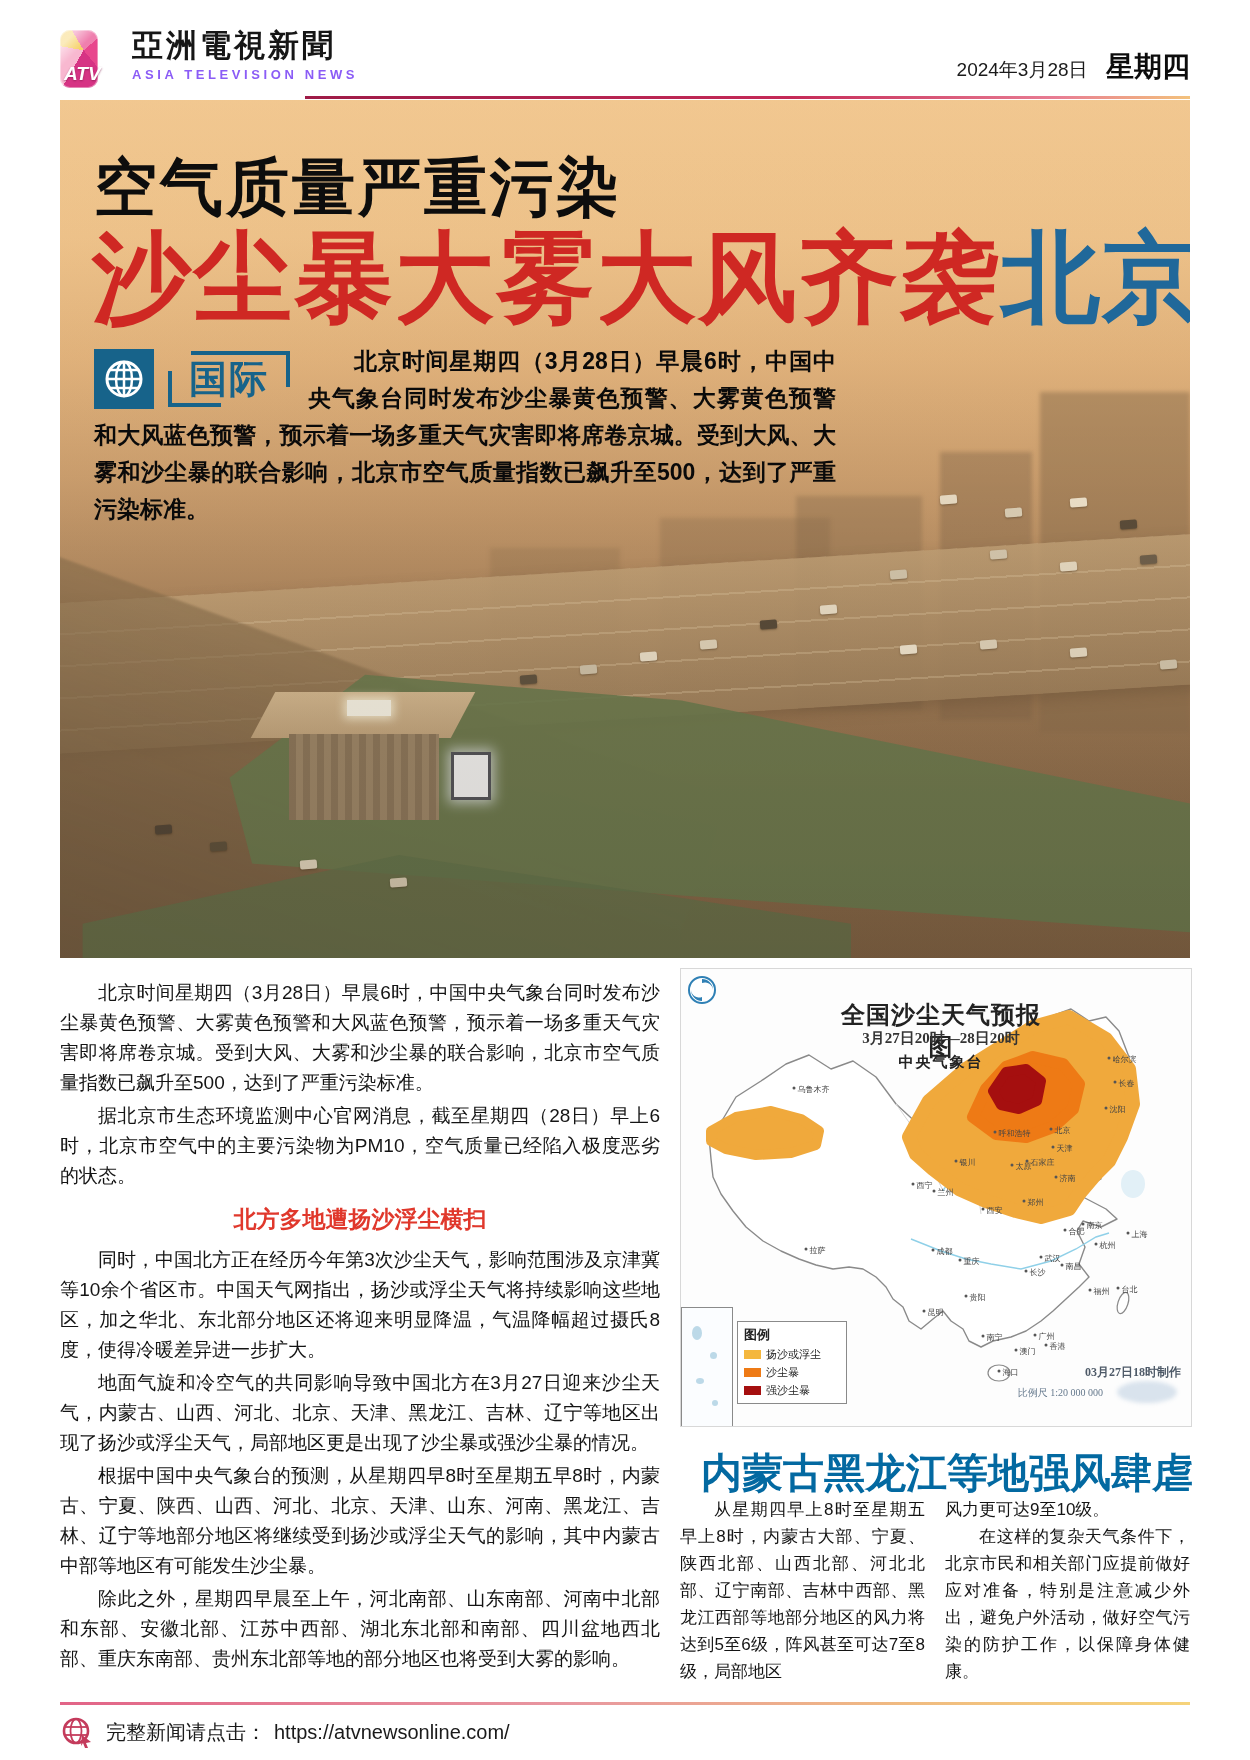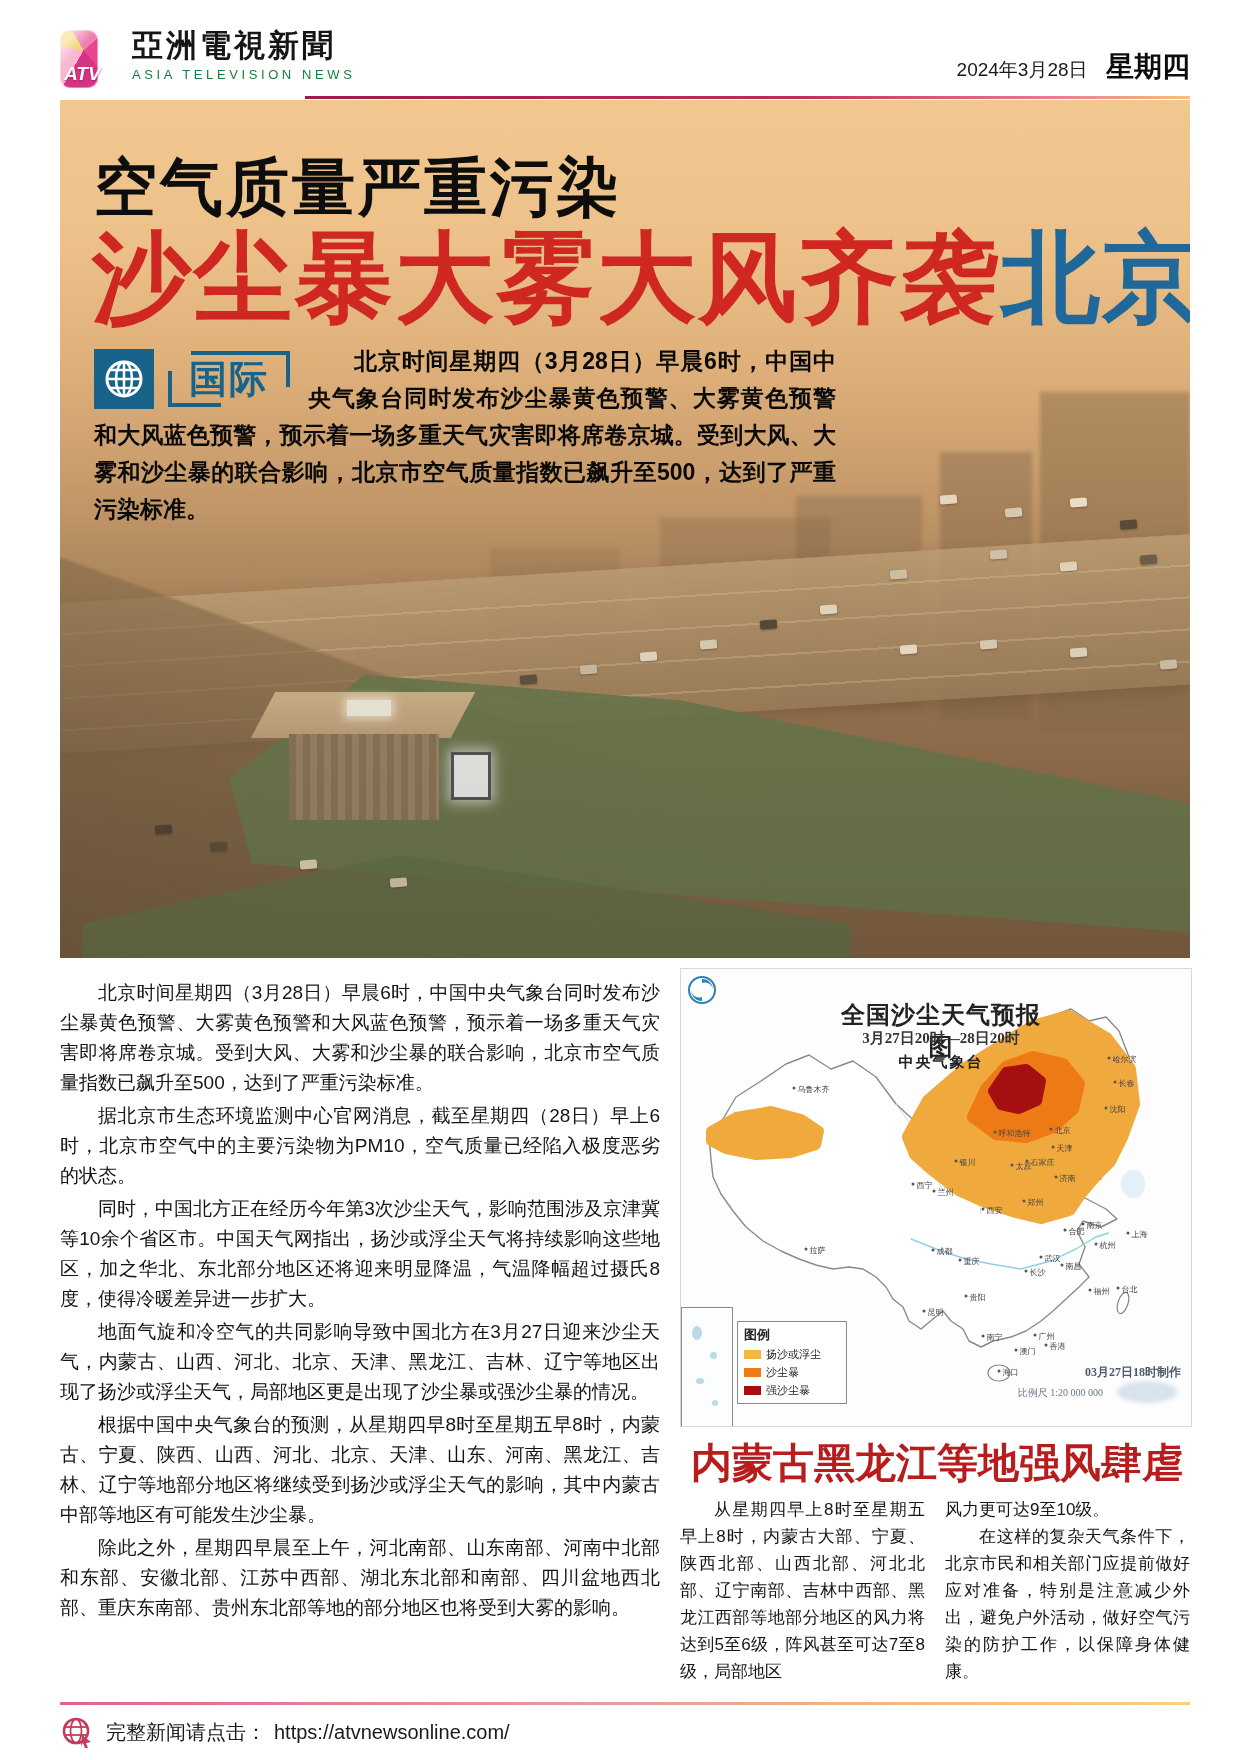--- a/index.html
+++ b/index.html
@@ -12,21 +12,21 @@
   .masthead{position:absolute;left:60px;right:60px;top:28px;height:68px;}
   .logo{position:absolute;left:0;top:2px;width:38px;height:58px;border-radius:10px;
         background:
           linear-gradient(135deg, rgba(255,255,255,.55) 0 18%, rgba(255,255,255,0) 40%),
           conic-gradient(from 210deg at 62% 35%, #f8b8d0 0 70deg, #f6d26a 70deg 120deg, #ef7fae 120deg 200deg, #e8478d 200deg 290deg, #d63384 290deg 360deg);
         box-shadow:inset 0 0 0 1px rgba(255,255,255,.4);}
   .logo-atv{position:absolute;left:4px;bottom:3px;color:#fff;font-weight:900;font-style:italic;
         font-size:19px;letter-spacing:0;text-shadow:0 1px 2px rgba(120,20,70,.6);}
   .brand{position:absolute;left:72px;top:0;}
   .brand-cn{font-size:31px;font-weight:900;letter-spacing:3px;color:#161616;line-height:36px;}
-  .brand-en{font-size:13px;font-weight:400;letter-spacing:3.6px;color:#15803d;margin-top:3px;}
+  .brand-en{font-size:13px;font-weight:700;letter-spacing:3.6px;color:#8b5cf6;margin-top:3px;}
   .dateline{position:absolute;right:0;bottom:10px;white-space:nowrap;}
   .date-text{font-size:19px;color:#1a1a1a;}
   .weekday-text{font-size:28px;font-weight:900;color:#0c0c0c;margin-left:14px;}
   .masthead-rule{position:absolute;left:245px;right:0;bottom:-3px;height:3px;
         background:linear-gradient(90deg,#9e1b47,#c52a57 55%,#e87d93 85%,#f3c27c 100%);}
 
   
   .hero{position:absolute;left:60px;top:100px;width:1130px;height:858px;overflow:hidden;
         background:linear-gradient(180deg,#f1c78f 0%,#eec289 16%,#e0b079 30%,#c79a6b 44%,#a8815a 57%,#8f6d4b 69%,#7d5f41 82%,#6d5338 100%);}
   .hero .bld{position:absolute;filter:blur(2px);}
@@ -102,22 +102,22 @@
   .legend-swatch{width:17px;height:9px;margin-right:5px;flex:none;}
   .legend-label{font-size:11px;color:#222;}
   .map-inset{position:absolute;left:0;top:338px;width:50px;height:118px;border:1px solid #8a8a8a;
         background:#fbfdff;}
   .map-inset i{position:absolute;border-radius:50%;background:#bcd9e8;}
   .map-made{position:absolute;right:10px;top:395px;font-size:12px;font-weight:700;color:#4e5a68;}
   .map-scale{position:absolute;right:88px;top:417px;font-size:10px;color:#64788c;}
   .map-wm{position:absolute;right:14px;top:412px;width:60px;height:22px;border-radius:50%;
         background:rgba(110,150,190,.25);filter:blur(2px);}
 
-  .sec-headline{position:absolute;left:0;top:466px;width:510px;margin:2px;text-align:center;
-        font-size:41px;font-weight:900;color:#b91c1c;letter-spacing:0;white-space:nowrap;}
+  .sec-headline{position:absolute;left:0;top:466px;width:510px;margin:12px;text-align:center;
+        font-size:41px;font-weight:900;color:#0369a1;letter-spacing:0;white-space:nowrap;}
   .two-cols{position:absolute;left:0;top:528px;width:510px;display:flex;gap:20px;}
   .two-cols .tc{width:245px;}
   .two-cols p{margin:0;font-size:17px;line-height:27px;text-align:justify;text-indent:2em;color:#141414;}
 
   
   .footer-rule{position:absolute;left:60px;right:60px;top:1702px;height:3px;
         background:linear-gradient(90deg,#e26487,#e897a0 45%,#f0bb80 75%,#f6d37a 100%);}
   .footer-row{position:absolute;left:60px;top:1714px;height:36px;display:flex;align-items:center;}
   .footer-icon{width:34px;height:34px;margin-right:12px;}
   .footer-label{font-size:20px;color:#1a1a1a;}
@@ -203,20 +203,21 @@
         </span>
         <span class="badge-label">国际</span>
       </div>
       <p class="lead">北京时间星期四（3月28日）早晨6时，中国中央气象台同时发布沙尘暴黄色预警、大雾黄色预警和大风蓝色预警，预示着一场多重天气灾害即将席卷京城。受到大风、大雾和沙尘暴的联合影响，北京市空气质量指数已飙升至500，达到了严重污染标准。</p>
     </div>
   </section>
 
   <div class="col-left">
     <p>北京时间星期四（3月28日）早晨6时，中国中央气象台同时发布沙尘暴黄色预警、大雾黄色预警和大风蓝色预警，预示着一场多重天气灾害即将席卷京城。受到大风、大雾和沙尘暴的联合影响，北京市空气质量指数已飙升至500，达到了严重污染标准。</p>
     <p>据北京市生态环境监测中心官网消息，截至星期四（28日）早上6时，北京市空气中的主要污染物为PM10，空气质量已经陷入极度恶劣的状态。</p>
+    <h3 class="subhead">北方多地遭扬沙浮尘横扫</h3>
     <p>同时，中国北方正在经历今年第3次沙尘天气，影响范围涉及京津冀等10余个省区市。中国天气网指出，扬沙或浮尘天气将持续影响这些地区，加之华北、东北部分地区还将迎来明显降温，气温降幅超过摄氏8度，使得冷暖差异进一步扩大。</p>
     <p>地面气旋和冷空气的共同影响导致中国北方在3月27日迎来沙尘天气，内蒙古、山西、河北、北京、天津、黑龙江、吉林、辽宁等地区出现了扬沙或浮尘天气，局部地区更是出现了沙尘暴或强沙尘暴的情况。</p>
     <p>根据中国中央气象台的预测，从星期四早8时至星期五早8时，内蒙古、宁夏、陕西、山西、河北、北京、天津、山东、河南、黑龙江、吉林、辽宁等地部分地区将继续受到扬沙或浮尘天气的影响，其中内蒙古中部等地区有可能发生沙尘暴。</p>
     <p>除此之外，星期四早晨至上午，河北南部、山东南部、河南中北部和东部、安徽北部、江苏中西部、湖北东北部和南部、四川盆地西北部、重庆东南部、贵州东北部等地的部分地区也将受到大雾的影响。</p>
   </div>
 
   <div class="col-right">
     <figure class="map">
       <svg viewBox="0 0 510 457">
 

